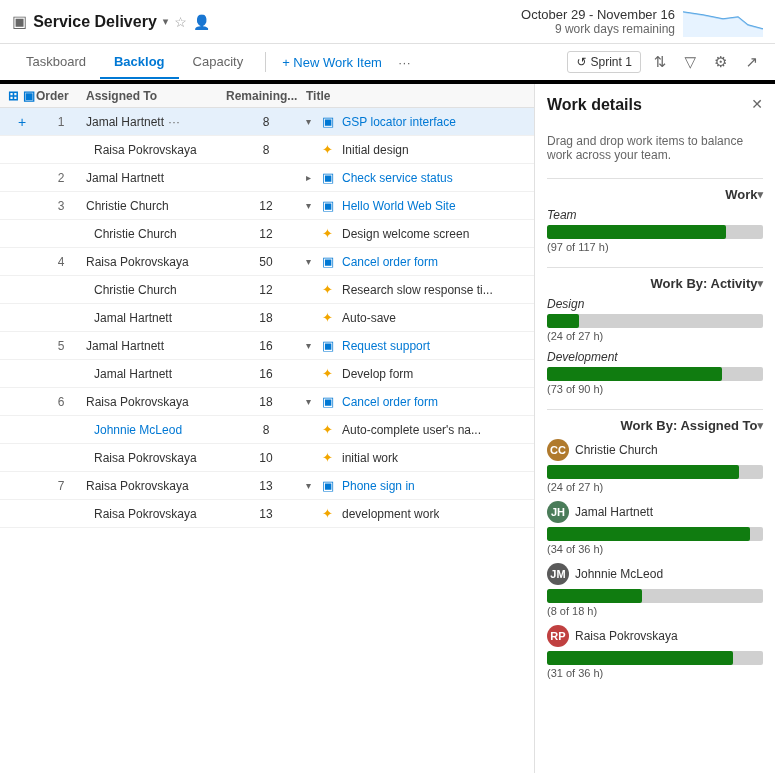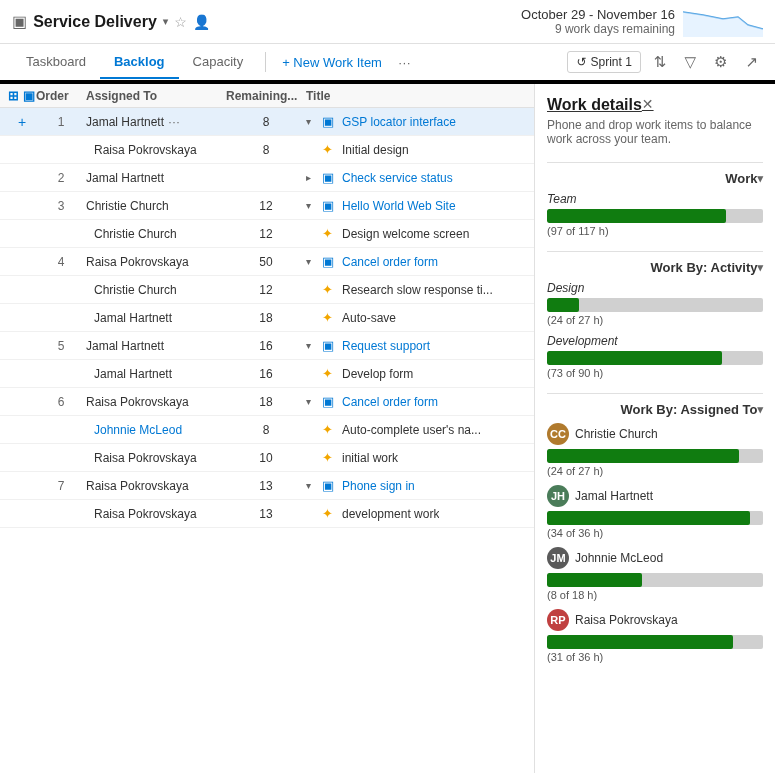--- a/index.html
+++ b/index.html
@@ -50,21 +50,21 @@
     .expand-btn { color: #666; font-size: 10px; cursor: pointer; margin-right: 2px; min-width: 10px; }
     .work-icon { font-size: 13px; min-width: 16px; }
     .work-icon.user-story { color: #0078d4; }
     .work-icon.task { color: #f2a600; }
     .add-btn { color: #0078d4; font-size: 14px; cursor: pointer; display: flex; align-items: center; justify-content: center; }
     .more-dots { color: #666; font-size: 12px; cursor: pointer; }
     .child-indent { padding-left: 16px; }
 
     
     .work-details { width: 240px; padding: 12px; overflow-y: auto; background: #fff; flex-shrink: 0; }
-    .wd-header { display: flex; align-items: flex-start; margin-bottom: 4px; text-decoration: underline; }
+    .wd-header { display: flex; align-items: flex-start; justify-content: space-between; margin-bottom: 20px; }
     .wd-title { font-size: 16px; font-weight: 600; color: #1a1a1a; }
     .wd-close { cursor: pointer; color: #666; font-size: 14px; }
     .wd-subtitle { font-size: 12px; color: #666; margin-bottom: 16px; }
 
     .wd-section { margin-bottom: 14px; border-top: 1px solid #e0e0e0; }
     .wd-section-header { display: flex; align-items: center; justify-content: flex-end; padding: 8px 0 6px 0; font-size: 13px; font-weight: 600; color: #333; cursor: pointer; }
     .wd-section-arrow { color: #666; font-size: 11px; }
 
     .bar-label { font-size: 12px; color: #333; margin-bottom: 3px; font-style: italic; }
     .bar-track { height: 14px; background: #d0d0d0; border-radius: 2px; overflow: hidden; margin-bottom: 2px; position: relative; }
@@ -313,21 +313,21 @@
       </div>
     </div>
 
   </div>
 
   <div class="work-details">
     <div class="wd-header">
       <div class="wd-title">Work details</div>
       <span class="wd-close">✕</span>
     </div>
-    <div class="wd-subtitle">Phone and drop work items to balance work across your team.</div>
+    <div class="wd-subtitle">Drag and drop work items to balance work across your team.</div>
 
     <div class="wd-section">
       <div class="wd-section-header">
         <span>Work</span>
         <span class="wd-section-arrow">▾</span>
       </div>
       <div class="bar-label">Team</div>
       <div class="bar-track">
         <div class="bar-fill" style="width: 83%;"></div>
       </div>

